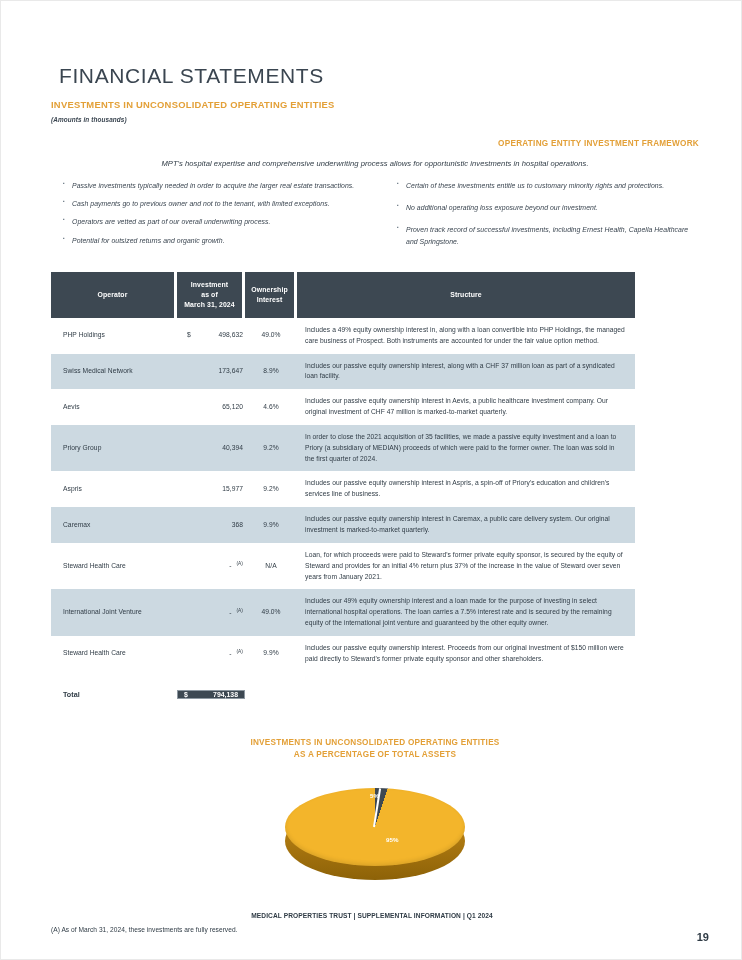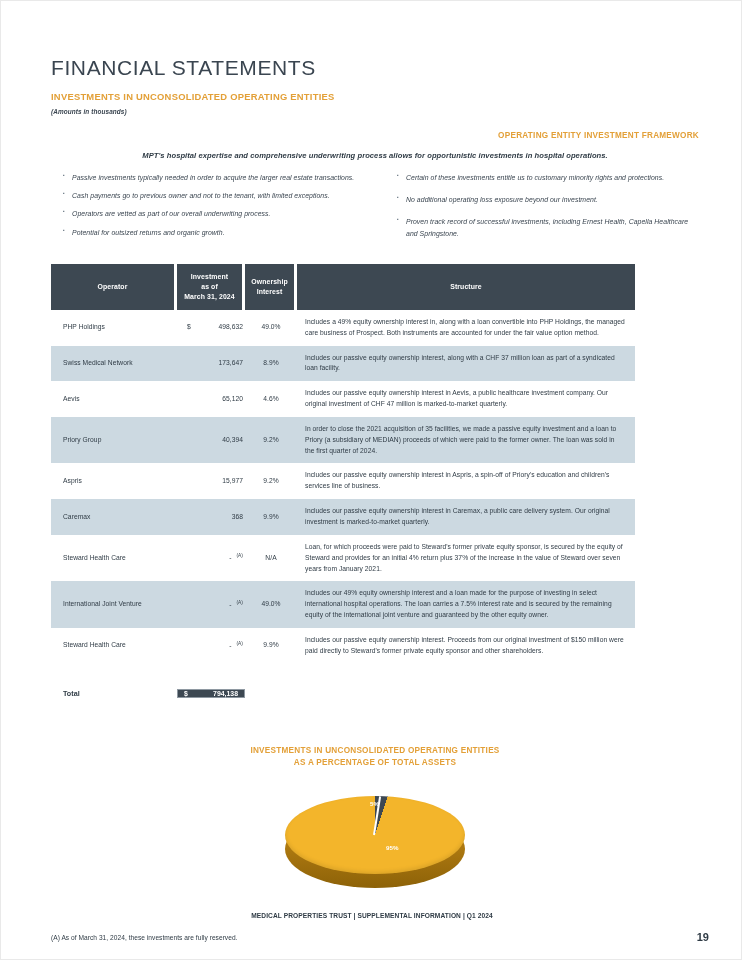--- a/index.html
+++ b/index.html
@@ -30,21 +30,21 @@
     top: 0;
     width: 648px;
   }
 
   
   .page-title {
     font-size: 21px;
     font-weight: 400;
     letter-spacing: 0.6px;
     color: #3a4550;
-    margin: 0;
+    margin: 8px;
     padding-top: 55px;
     line-height: 1.1;
   }
   .section-title {
     font-size: 9.4px;
     font-weight: bold;
     letter-spacing: 0.25px;
     color: #e3a038;
     margin-top: 12px;
   }
@@ -59,21 +59,21 @@
   .framework-title {
     font-size: 8.2px;
     font-weight: bold;
     letter-spacing: 0.25px;
     color: #e3a038;
     text-align: right;
     margin-top: 16px;
   }
   .framework-sub {
     font-size: 7.6px;
-    font-weight: bold;
+    font-weight: normal;
     font-style: italic;
     color: #2f3b45;
     text-align: center;
     margin-top: 11px;
     letter-spacing: 0.05px;
   }
 
   
   .bullets-wrap {
     display: flex;
@@ -169,22 +169,22 @@
   .tbl td.struct {
     text-align: left;
     padding-left: 8px;
     padding-right: 10px;
   }
 
   
   .total-wrap {
     width: 584px;
     display: flex;
-    align-items: center;
-    margin-top: 17px;
+    align-items: flex-end;
+    margin-top: 1px;
     height: 26px;
   }
   .total-label {
     width: 126px;
     display: flex;
     align-items: center;
     padding-left: 12px;
     box-sizing: border-box;
     font-size: 7.2px;
     font-weight: bold;

